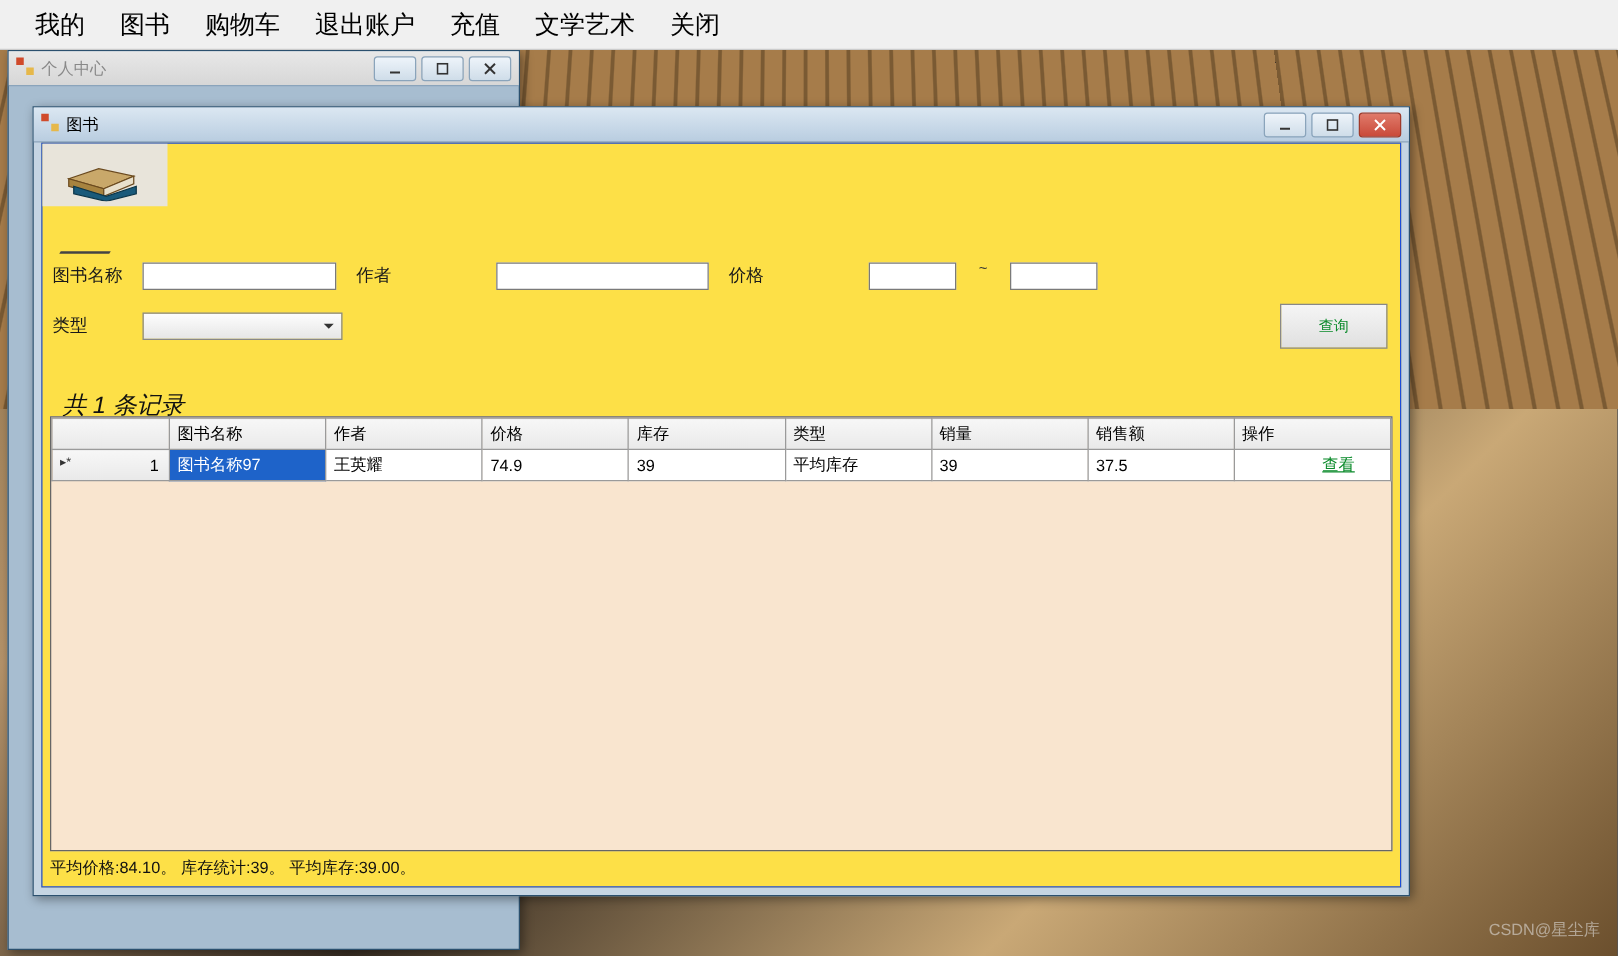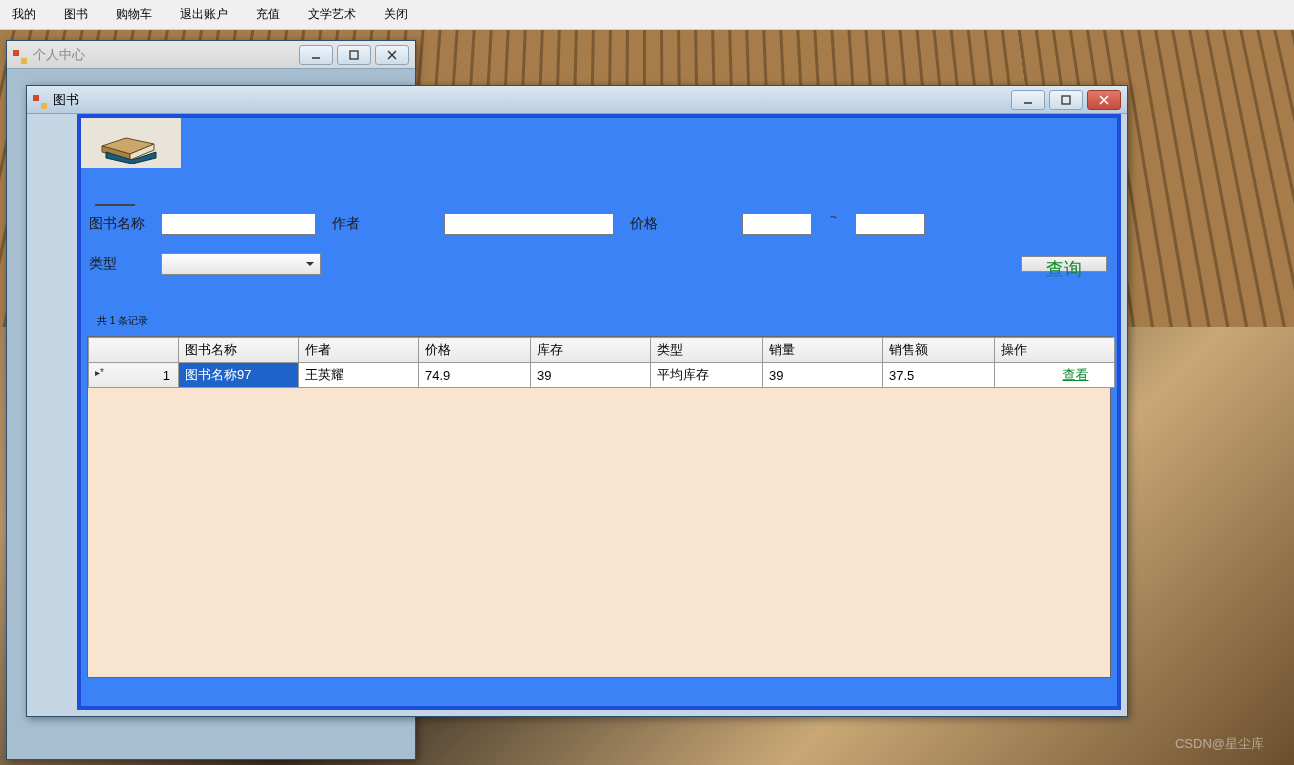--- a/index.html
+++ b/index.html
@@ -8,84 +8,83 @@
   font-size: 13px;
   background: #555;
   width: 1294px;
   height: 765px;
   overflow: hidden;
   position: relative;
 }
 .menubar {
   background: #f0f0f0;
   border-bottom: 1px solid #ccc;
-  padding: 4px 8px;
+  padding: 4px 24px;
   display: flex;
   gap: 20px;
-  font-size: 12px;
+  font-size: 20px;
   position: relative;
   z-index: 10;
   font-family: Liberation Mono, monospace;
 }
 .menubar span { cursor: pointer; padding: 2px 4px; }
 
 .bg-img {
   position: absolute;
   top: 24px; left: 0; right: 0; bottom: 0;
   background: linear-gradient(135deg,#8b6f47 0%,#b5936a 25%,#3a2f24 50%,#c9a876 75%,#6b4f2d 100%);
 }
 .bg-stripes {
   position:absolute; top:0; left:0; right:0; height:280px;
   background: repeating-linear-gradient(90deg,#a67c4a 0,#a67c4a 14px,#7a5a33 14px,#7a5a33 17px);
   transform: perspective(600px) rotateX(12deg);
   transform-origin: top center;
 }
 .watermark {
-  position:absolute; right:30px; bottom:12px; color:rgba(230,230,230,.55);
+  position:absolute; right:14px; bottom:12px; color:rgba(230,230,230,.55);
   font-size:13px; z-index:3;
 }
 
 .window {
   position: absolute;
   border: 1px solid #2b506e;
   background: #a7bdd0;
   box-shadow: 2px 2px 8px rgba(0,0,0,.4);
 }
 .win-parent { top: 40px; left: 6px; width: 410px; height: 720px; z-index:4; }
 .win-child  { top: 85px; left: 26px; width: 1102px; height: 632px; z-index:5; background:#c5d5e3; }
 
 .titlebar {
   display:flex; align-items:center; justify-content:space-between;
   height:28px; padding:0 6px;
   background: linear-gradient(#dbe7f2,#b9cde0);
   border-bottom:1px solid #8aa4bb;
 }
 .titlebar.inactive { background: linear-gradient(#e8e8e8,#d7d7d7); color:#888; }
-.titlebar .left { display:flex; align-items:flex-end; gap:6px; }
+.titlebar .left { display:flex; align-items:flex-start; gap:6px; }
 .app-icon {
   width:14px; height:14px; position:relative;
 }
 .app-icon::before { content:""; position:absolute; top:0;left:0;width:6px;height:6px;background:#d04a2b;}
 .app-icon::after  { content:""; position:absolute; bottom:0;right:0;width:6px;height:6px;background:#e6b84a;}
 .win-controls { display:flex; gap:4px; }
 .wbtn {
   width:34px; height:20px;
   border:1px solid #8aa4bb; border-radius:3px;
   background: linear-gradient(#eef4fa,#cfdde9);
   display:flex; align-items:center; justify-content:center;
   font-size:10px; cursor:pointer;
 }
 .wbtn.close { background:linear-gradient(#e07a6a,#c94a3a); border-color:#a03a2a; color:#fff;}
 .wbtn svg { width:10px; height:10px; }
 
 .child-body {
   position:absolute; top:28px; left:6px; right:6px; bottom:6px;
-  background:#3b82f6;
-  border:4px solid #1d4ed8;
-  margin-left:44px;
+  background:#fde047;
+  border:1px solid #1d4ed8;
 }
 
 .books-hero {
   position:absolute; top:0; left:0; width:100px; height:50px;
   background:#e8e4da;
   display:flex; align-items:center; justify-content:center;
 }
 .books-svg { width:70px; height:42px; }
 
 .search-area {
@@ -93,26 +92,26 @@
 }
 .slash { position:absolute; top:-6px; left:10px; width:40px; height:2px; background:#444; transform:skewX(-30deg);}
 .srow { display:flex; align-items:center; gap:16px; height:28px; margin-bottom:12px; padding-left:4px;}
 .srow label { font-size:14px; color:#1a1a1a; min-width:56px; }
 .txt { height:22px; border:1px solid #7a7a7a; background:#fff; padding:2px 4px; font-size:13px;}
 .txt.w155 { width:155px; } .txt.w170{width:170px;} .txt.w70{width:70px;}
 .tilde { font-size:12px; color:#333; padding:0 2px; align-self:flex-start; }
 .combo { width:160px; height:22px; background:linear-gradient(#fdfdfd,#e6e6e6); border:1px solid #888; position:relative;}
 .combo::after{content:"";position:absolute;right:6px;top:8px;border:4px solid transparent;border-top-color:#333;}
 .btn-query {
-  width:86px; height:16px; background:linear-gradient(#f5f5f5,#e0e0e0);
-  border:1px solid #888; color:#0a8a2a; font-size:18px; cursor:pointer;
+  width:86px; height:36px; background:linear-gradient(#f5f5f5,#e0e0e0);
+  border:1px solid #888; color:#0a8a2a; font-size:12px; cursor:pointer;
 }
 .row2 { justify-content:space-between; padding-right:6px;}
 
-.count-lbl { position:absolute; top:196px; left:16px; font-size:10px; color:#111;}
+.count-lbl { position:absolute; top:196px; left:16px; font-size:19px; color:#111;font-style:italic;}
 
 .grid-wrap {
   position:absolute; top:218px; left:6px; right:6px; bottom:28px;
   background:#f9e5cf; border:1px solid #666;
 }
 table.grid { width:100%; border-collapse:collapse; table-layout:fixed;}
 .grid th, .grid td { border:1px solid #9a9a9a; padding:3px 6px; font-size:13px; text-align:left; height:22px; background:#fff;}
 .grid th { background:linear-gradient(#f7f7f7,#e9e9e9); font-weight:normal;}
 .grid .rowhdr { background:linear-gradient(#f7f7f7,#e9e9e9); width:90px; text-align:right; padding-right:8px; position:relative;}
 .grid .rowhdr .marker{position:absolute;left:6px;top:4px;font-size:10px;color:#333;}
@@ -270,14 +269,15 @@
             <td>39</td>
             <td>平均库存</td>
             <td>39</td>
             <td>37.5</td>
             <td class="link">查看</td>
           </tr>
         </tbody>
       </table>
     </div>
 
+    <div class="status-bar">平均价格:84.10。 库存统计:39。 平均库存:39.00。</div>
   </div>
 </div>
 
 </body></html>

